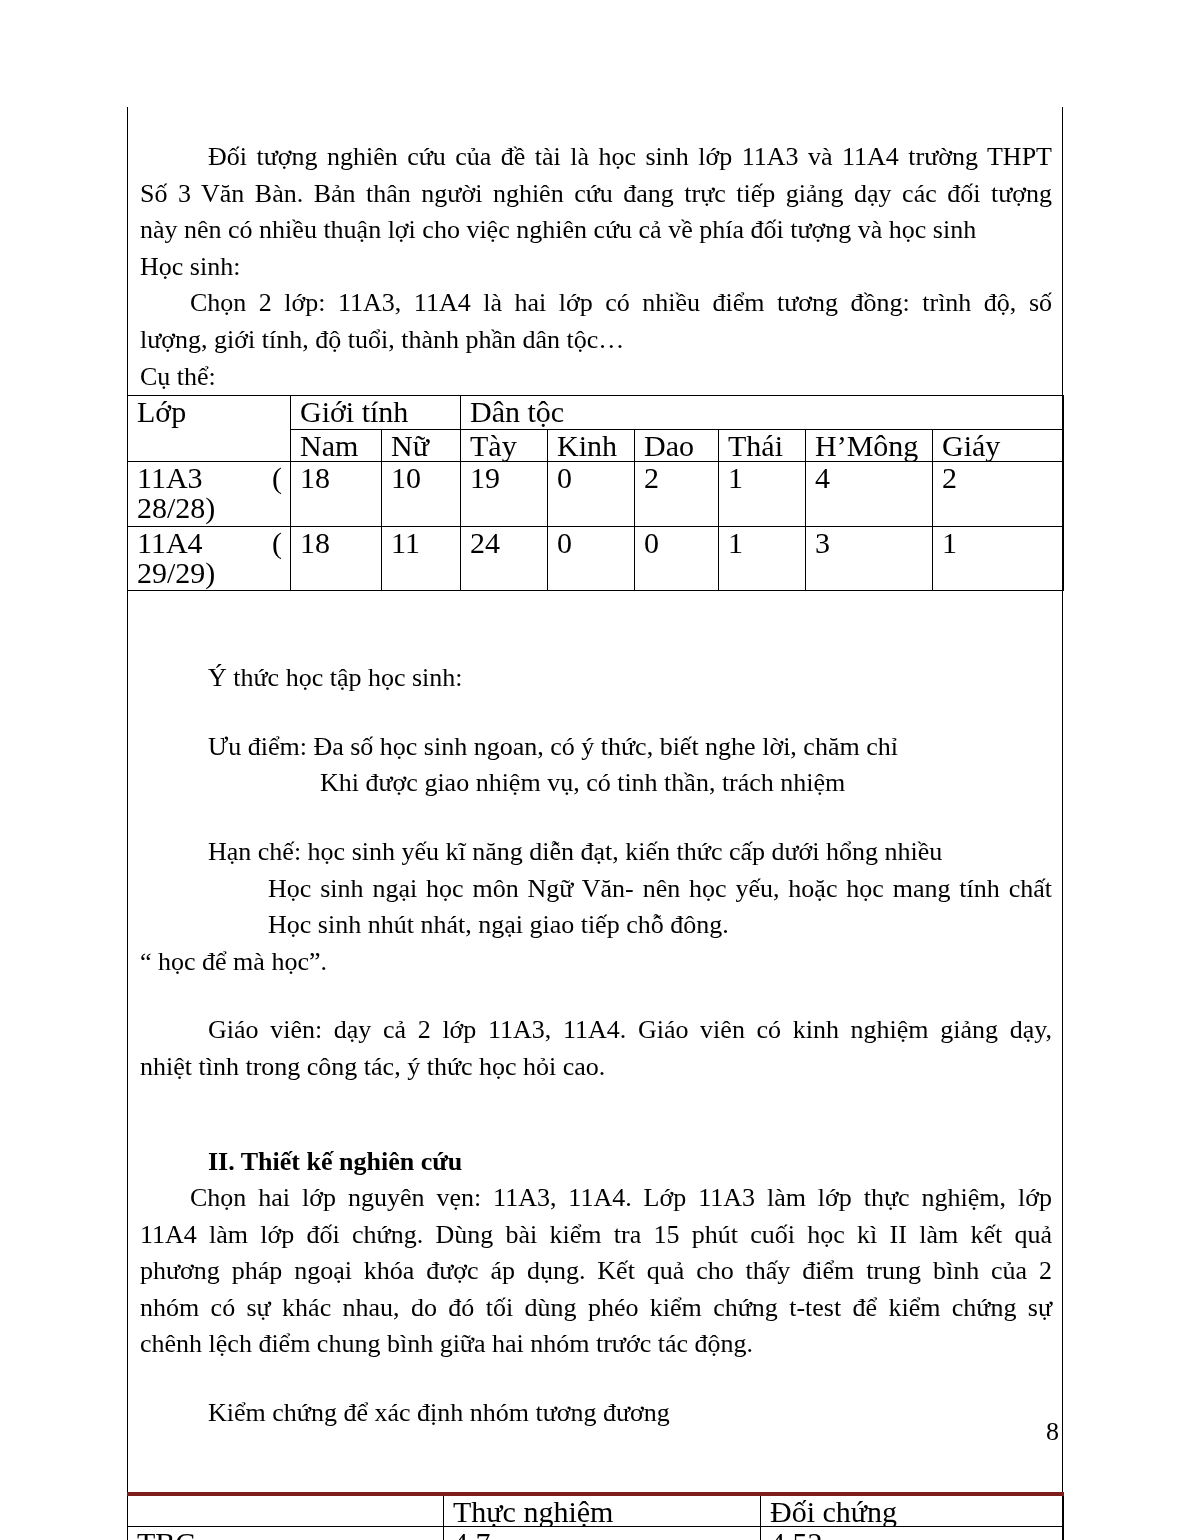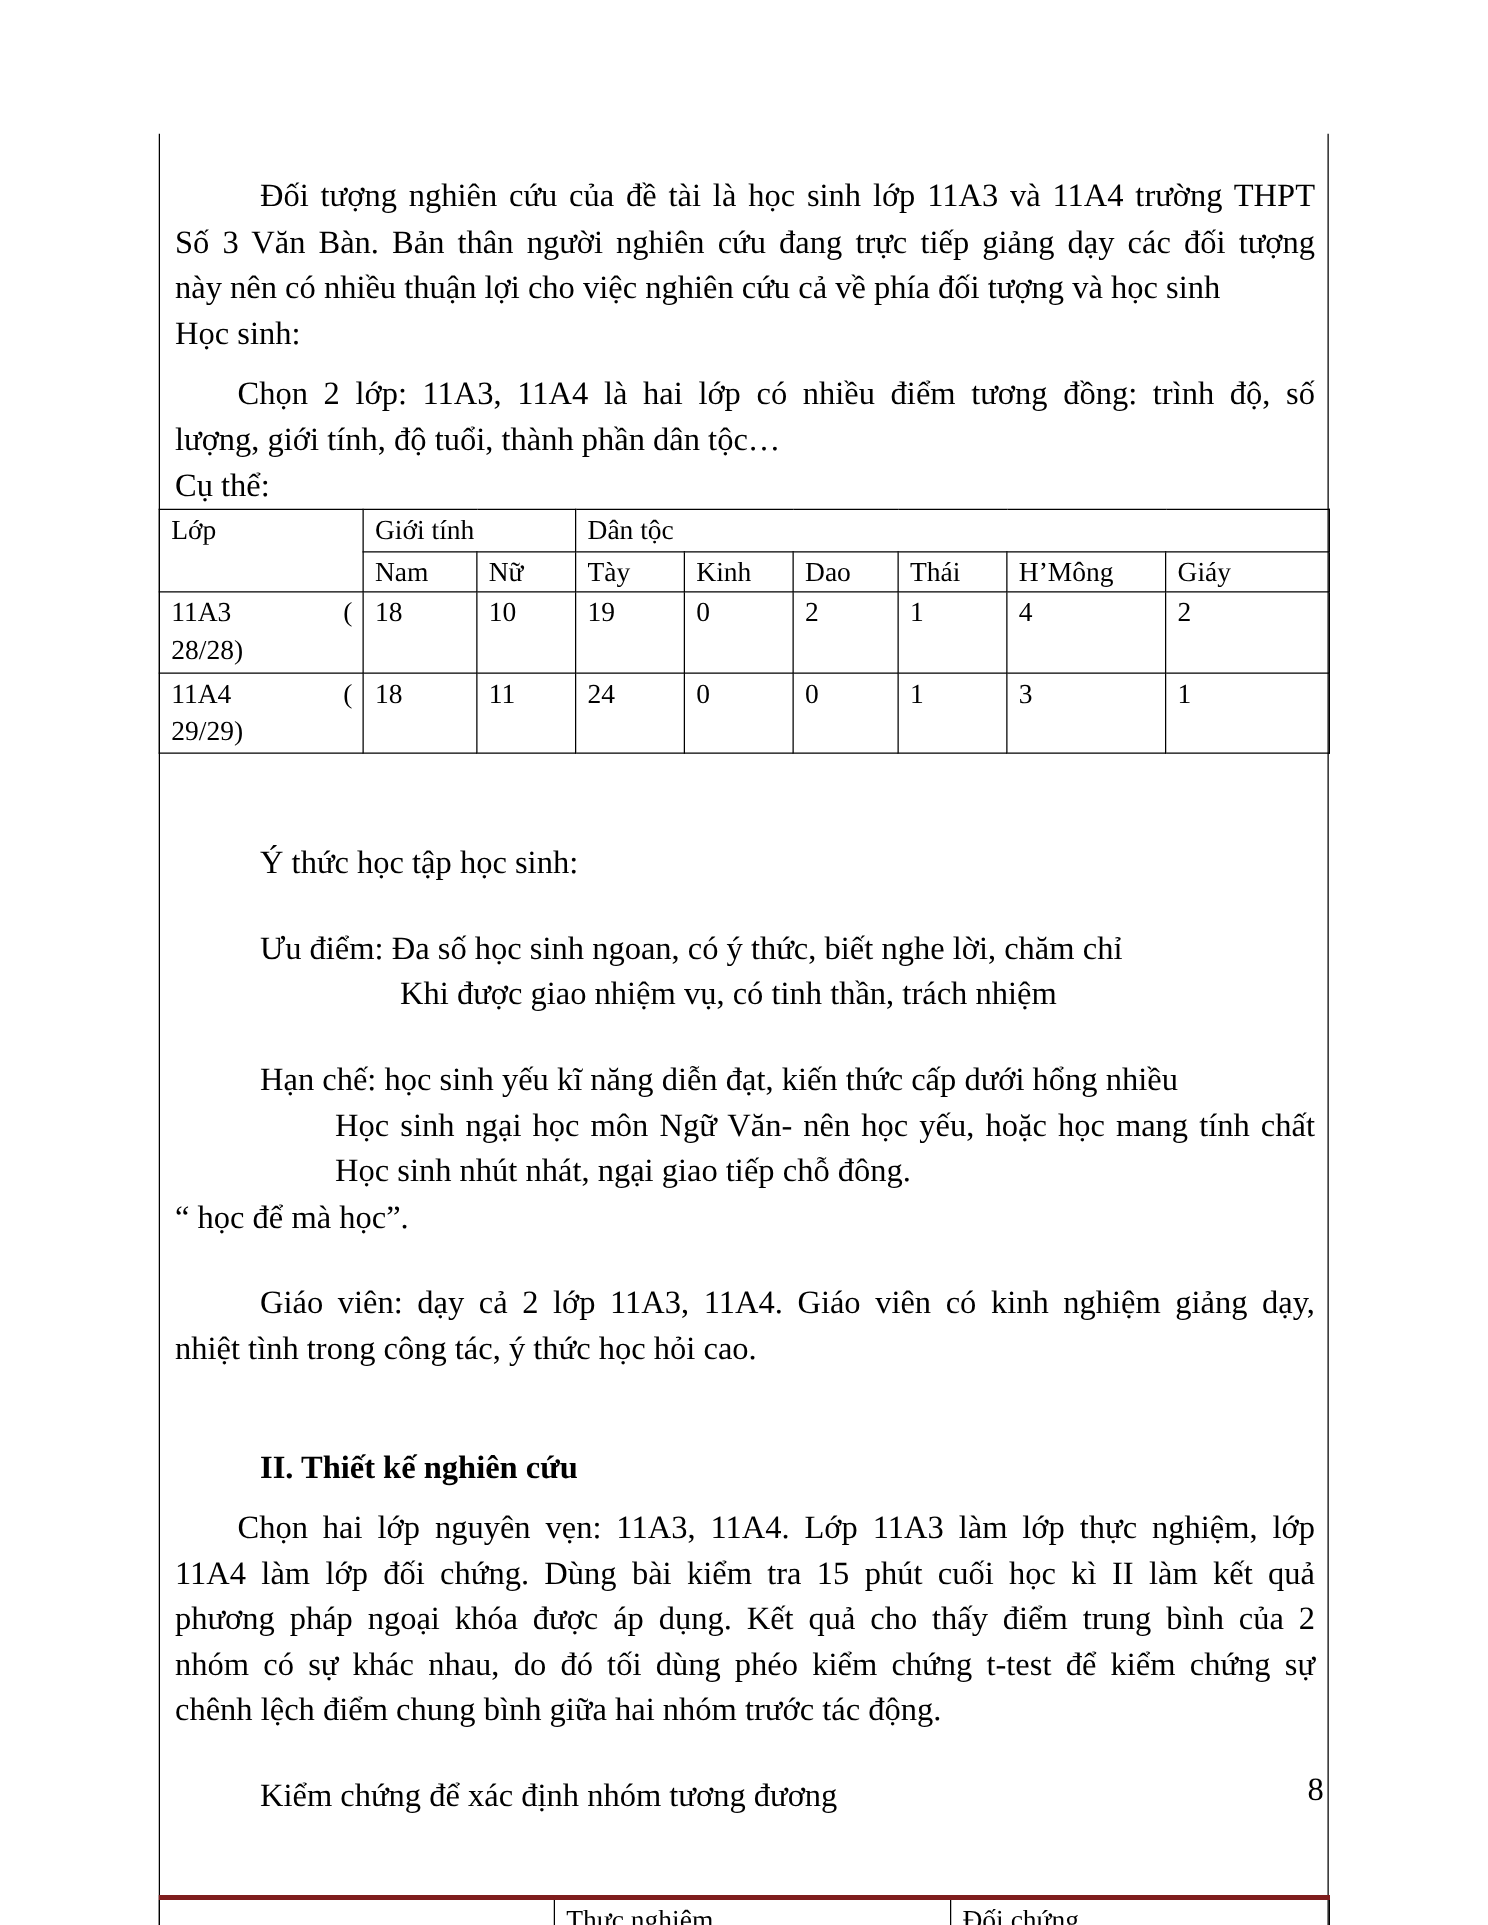--- a/index.html
+++ b/index.html
@@ -11,27 +11,27 @@
   .frame{
     position:absolute;left:127px;top:107px;width:936px;
     border-left:1px solid #000;border-right:1px solid #000;
     box-sizing:border-box;
   }
   .block{padding:0 10px 0 12px;font-size:26px;}
   .blockB{padding-top:37px;}
   .ln{line-height:36.6px;min-height:36.6px;}
   .j{text-align:justify;text-align-last:justify;}
   .bold{font-weight:bold;}
-  .i50{padding-left:50px;margin-top:12px;}
+  .i50{padding-left:50px;}
   .i68{padding-left:68px;margin-top:32px;}
   .i128{padding-left:128px;}
   .i180{padding-left:180px;}
   .sp26{height:26px;}
   .sp60{height:60px;}
-  table{border-collapse:collapse;width:936px;margin-left:-1px;table-layout:fixed;font-size:22px;border-radius:20px;}
+  table{border-collapse:collapse;width:936px;margin-left:-1px;table-layout:fixed;font-size:30px;border-radius:20px;}
   td{border:1px solid #000;vertical-align:top;padding:1px 8px 0 9px;line-height:30px;overflow:hidden;}
   .t1 tr.rh1{height:34px;}
   .t1 tr.rh2{height:31px;}
   .t1 tr.rd1{height:65px;}
   .t1 tr.rd2{height:64px;}
   .split{display:flex;justify-content:space-between;}
   .t2{border-top:4px solid #7f1d1d;}
   .t2 tr{height:33px;}
   .t2 td{line-height:29px;}
   .pageno{

